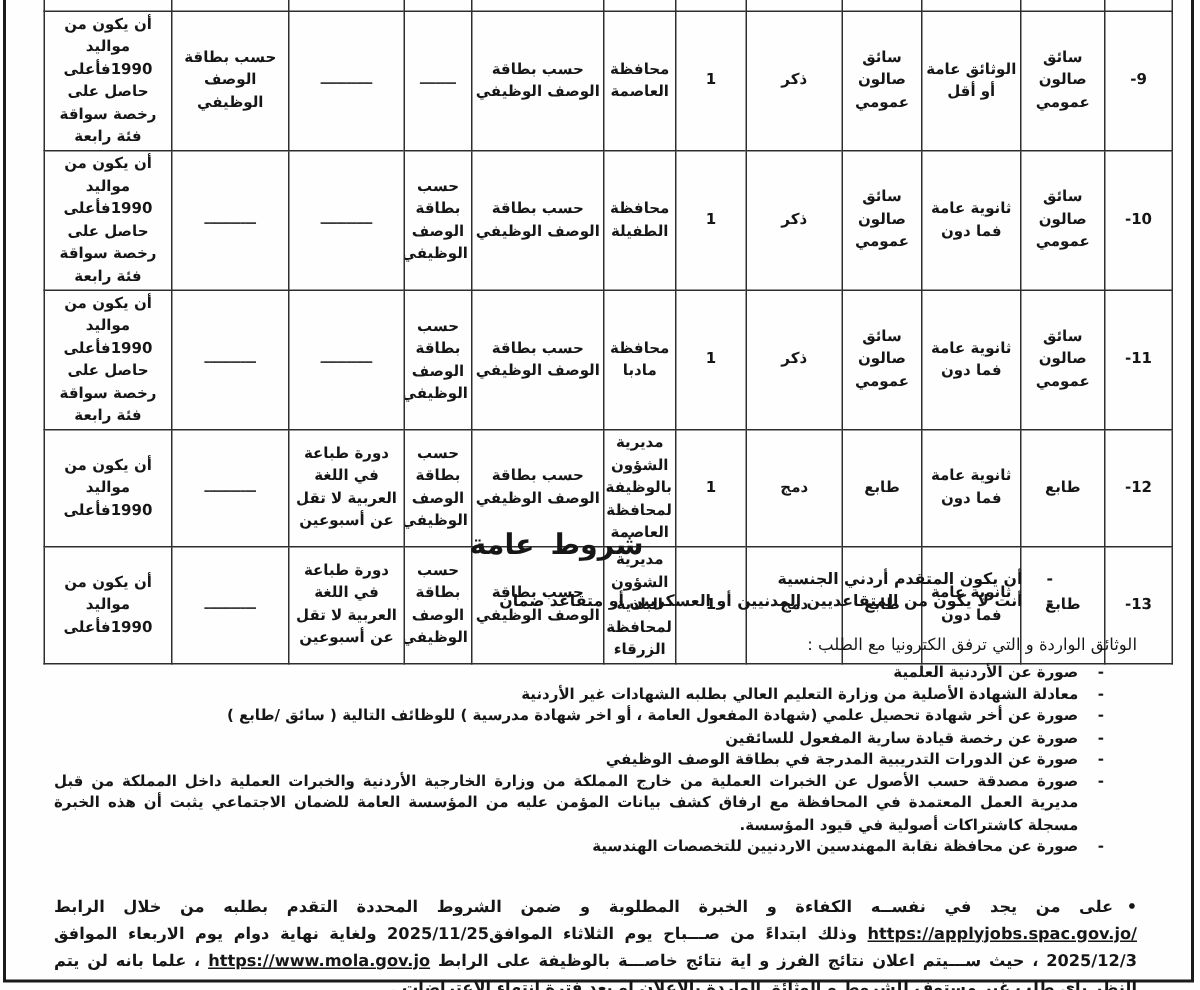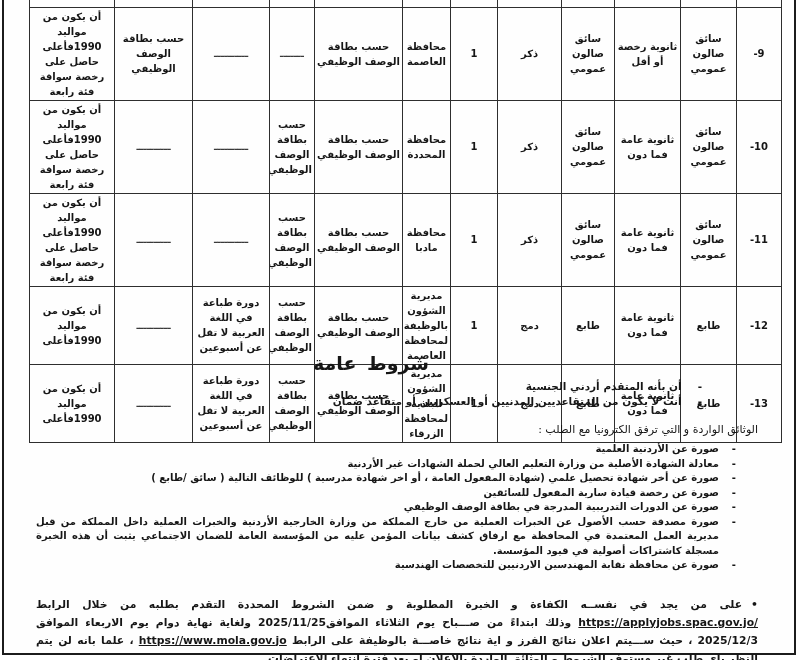--- a/index.html
+++ b/index.html
@@ -71,39 +71,39 @@
         <td></td>
             <td></td>
             <td></td>
         <td></td>
             <td></td>
             <td></td>
       </tr>
       <tr class="r0">
         <td class="num">-9</td>
         <td>سائق صالون عمومي</td>
-        <td>ثانوية رخصة أو أقل</td>
+        <td>الوثائق عامة أو أقل</td>
         <td>سائق صالون عمومي</td>
         <td>ذكر</td>
         <td>1</td>
         <td class="loc">محافظة العاصمة</td>
         <td class="card">حسب بطاقة الوصف الوظيفي</td>
         <td class="dash">ـــــــ</td>
         <td class="dash">ــــــــــ</td>
         <td class="card">حسب بطاقة الوصف الوظيفي</td>
         <td class="cond">أن يكون من مواليد 1990فأعلى حاصل على رخصة سواقة فئة رابعة</td>
       </tr>
       <tr class="r1">
         <td class="num">-10</td>
         <td>سائق صالون عمومي</td>
         <td>ثانوية عامة فما دون</td>
         <td>سائق صالون عمومي</td>
         <td>ذكر</td>
         <td>1</td>
-        <td class="loc">محافظة المحددة</td>
+        <td class="loc">محافظة الطفيلة</td>
         <td class="card">حسب بطاقة الوصف الوظيفي</td>
         <td class="card">حسب بطاقة الوصف الوظيفي</td>
         <td class="dash">ــــــــــ</td>
         <td class="dash">ــــــــــ</td>
         <td class="cond">أن يكون من مواليد 1990فأعلى حاصل على رخصة سواقة فئة رابعة</td>
       </tr>
       <tr class="r2">
         <td class="num">-11</td>
         <td>سائق صالون عمومي</td>
         <td>ثانوية عامة فما دون</td>
@@ -149,38 +149,38 @@
       </table>
   </div>
 
   <div class="content">
 
     <h1 class="cond-title">شروط عامة</h1>
 
     <div class="cond-list">
       <div class="cond-item">
         <span class="marker">-</span>
-        <span>أن بأنه المتقدم أردني الجنسية</span>
+        <span>أن يكون المتقدم أردني الجنسية</span>
       </div>
       <div class="cond-item">
         <span class="marker">-</span>
         <span>أنت لا يكون من المتقاعديين المدنيين أو العسكريين أو متقاعد ضمان</span>
       </div>
     </div>
 
     <div class="docs-intro">الوثائق الواردة و التي ترفق الكترونيا مع الطلب :</div>
 
     <div class="docs-list">
       <div class="doc-item">
         <span class="marker">-</span>
         <span class="txt">صورة عن الأردنية العلمية</span>
       </div>
       <div class="doc-item">
         <span class="marker">-</span>
-        <span class="txt">معادلة الشهادة الأصلية من وزارة التعليم العالي لحملة الشهادات غير الأردنية</span>
+        <span class="txt">معادلة الشهادة الأصلية من وزارة التعليم العالي بطلبه الشهادات غير الأردنية</span>
       </div>
       <div class="doc-item">
         <span class="marker">-</span>
         <span class="txt">صورة عن أخر شهادة تحصيل علمي (شهادة المفعول العامة ، أو اخر شهادة مدرسية ) للوظائف التالية ( سائق /طابع )</span>
       </div>
       <div class="doc-item">
         <span class="marker">-</span>
         <span class="txt">صورة عن رخصة قيادة سارية المفعول للسائقين</span>
       </div>
       <div class="doc-item">

